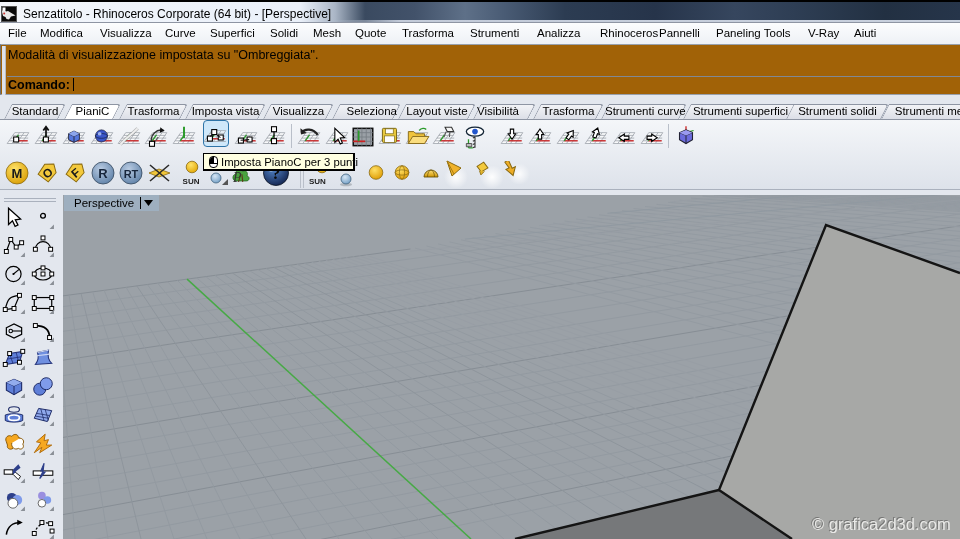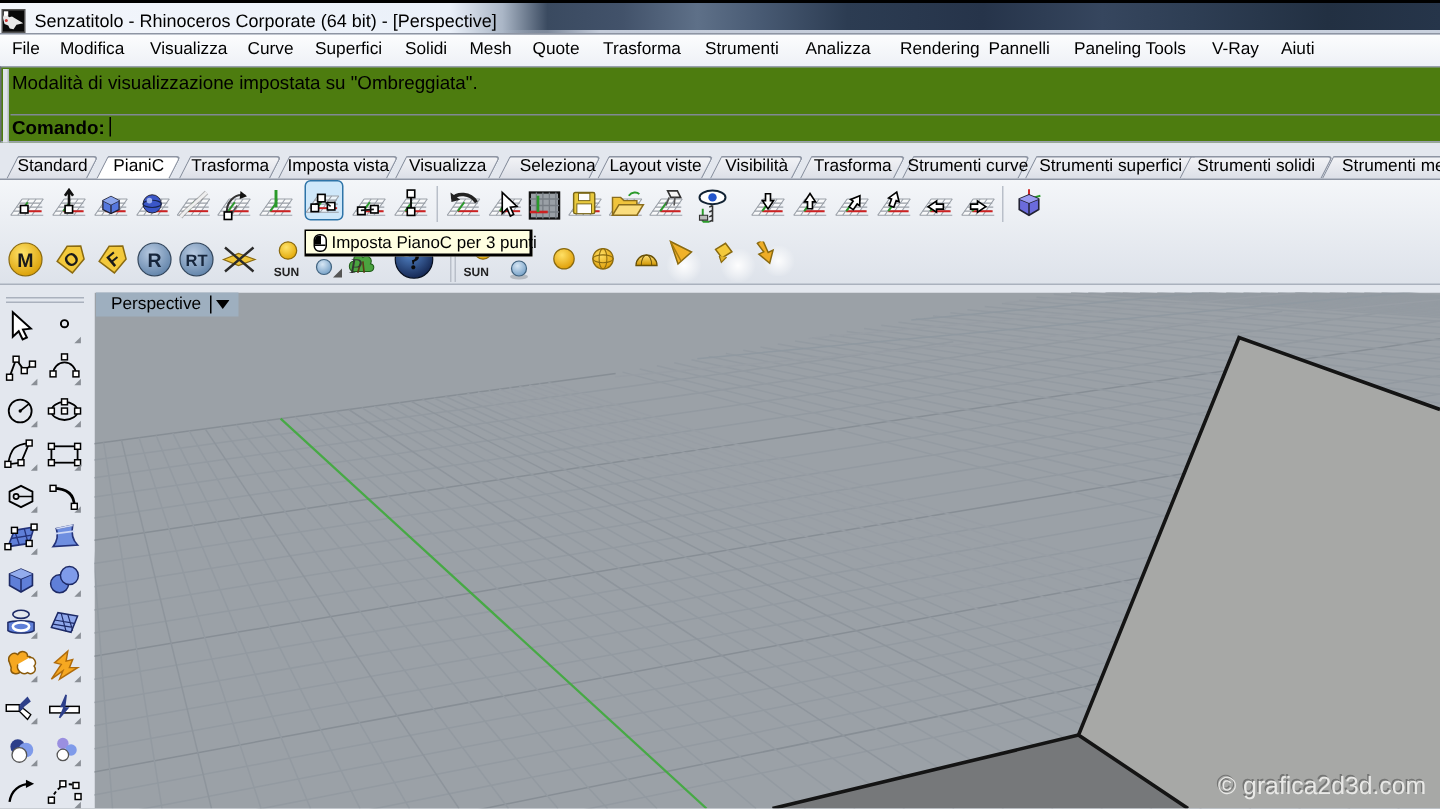--- a/index.html
+++ b/index.html
@@ -23,28 +23,28 @@
     <span style="position:absolute;left:40px;top:4px">Modifica</span>
     <span style="position:absolute;left:100px;top:4px">Visualizza</span>
     <span style="position:absolute;left:165px;top:4px">Curve</span>
     <span style="position:absolute;left:210px;top:4px">Superfici</span>
     <span style="position:absolute;left:270px;top:4px">Solidi</span>
     <span style="position:absolute;left:313px;top:4px">Mesh</span>
     <span style="position:absolute;left:355px;top:4px">Quote</span>
     <span style="position:absolute;left:402px;top:4px">Trasforma</span>
     <span style="position:absolute;left:470px;top:4px">Strumenti</span>
     <span style="position:absolute;left:537px;top:4px">Analizza</span>
-    <span style="position:absolute;left:600px;top:4px">Rendering</span>
+    <span style="position:absolute;left:600px;top:4px">Rhinoceros</span>
     <span style="position:absolute;left:659px;top:4px">Pannelli</span>
     <span style="position:absolute;left:716px;top:4px">Paneling Tools</span>
     <span style="position:absolute;left:808px;top:4px">V-Ray</span>
     <span style="position:absolute;left:854px;top:4px">Aiuti</span>
   </div>
 
-<div class="abs" style="left:0;top:44px;width:960px;height:51px;background:#4d7c0f;border-top:1px solid #98a0ac;border-bottom:1px solid #98a0ac;border-left:1px solid #6a6f78">
+<div class="abs" style="left:0;top:44px;width:960px;height:51px;background:#a16207;border-top:1px solid #98a0ac;border-bottom:1px solid #98a0ac;border-left:1px solid #6a6f78">
 <div class="abs" style="left:1px;top:1px;width:4px;height:49px;background:#dfe3ea;border-right:1px solid #b6bcc6"></div>
 <div class="abs" style="left:7px;top:3px;font-size:12.5px;color:#000;white-space:nowrap">Modalità di visualizzazione impostata su "Ombreggiata".</div>
 <div class="abs" style="left:6px;top:31px;width:953px;height:0;border-top:1px solid #808894"></div>
 <div class="abs" style="left:7px;top:33px;font-size:12.5px;font-weight:bold;color:#000">Comando: <span style="display:inline-block;width:1px;height:13px;background:#000;vertical-align:-2px"></span></div>
 </div>
 
 <div class="abs" style="left:0;top:96px;width:960px;height:24px;background:#e3e7ee">
 <div class="abs" style="left:0;top:8px;width:960px;height:16px">
       <div style="position:absolute;left:8px;top:0px;width:54px;height:15px;background:linear-gradient(#f2f3f6,#dcdfe7);border:1px solid #8e95a3;border-bottom:none;z-index:4;transform:skewX(-27deg);border-top-right-radius:3px;border-top-left-radius:1px"></div>
 <div style="position:absolute;left:8px;top:1px;width:54px;height:14px;z-index:4;text-align:center;font-size:11.5px;color:#000;white-space:nowrap">Standard</div>
@@ -54,21 +54,21 @@
 <div style="position:absolute;left:123px;top:1px;width:61px;height:14px;z-index:4;text-align:center;font-size:11.5px;color:#000;white-space:nowrap">Trasforma</div>
 <div style="position:absolute;left:189px;top:0px;width:73px;height:15px;background:linear-gradient(#f2f3f6,#dcdfe7);border:1px solid #8e95a3;border-bottom:none;z-index:4;transform:skewX(-27deg);border-top-right-radius:3px;border-top-left-radius:1px"></div>
 <div style="position:absolute;left:189px;top:1px;width:73px;height:14px;z-index:4;text-align:center;font-size:11.5px;color:#000;white-space:nowrap">Imposta vista</div>
 <div style="position:absolute;left:267px;top:0px;width:63px;height:15px;background:linear-gradient(#f2f3f6,#dcdfe7);border:1px solid #8e95a3;border-bottom:none;z-index:4;transform:skewX(-27deg);border-top-right-radius:3px;border-top-left-radius:1px"></div>
 <div style="position:absolute;left:267px;top:1px;width:63px;height:14px;z-index:4;text-align:center;font-size:11.5px;color:#000;white-space:nowrap">Visualizza</div>
 <div style="position:absolute;left:336px;top:0px;width:61px;height:15px;background:linear-gradient(#f2f3f6,#dcdfe7);border:1px solid #8e95a3;border-bottom:none;z-index:4;transform:skewX(-27deg);border-top-right-radius:3px;border-top-left-radius:1px"></div>
 <div style="position:absolute;left:336px;top:1px;width:61px;height:14px;z-index:4;text-align:right;font-size:11.5px;color:#000;white-space:nowrap">Seleziona</div>
 <div style="position:absolute;left:402px;top:0px;width:70px;height:15px;background:linear-gradient(#f2f3f6,#dcdfe7);border:1px solid #8e95a3;border-bottom:none;z-index:4;transform:skewX(-27deg);border-top-right-radius:3px;border-top-left-radius:1px"></div>
 <div style="position:absolute;left:402px;top:1px;width:70px;height:14px;z-index:4;text-align:center;font-size:11.5px;color:#000;white-space:nowrap">Layout viste</div>
 <div style="position:absolute;left:477px;top:0px;width:55px;height:15px;background:linear-gradient(#f2f3f6,#dcdfe7);border:1px solid #8e95a3;border-bottom:none;z-index:4;transform:skewX(-27deg);border-top-right-radius:3px;border-top-left-radius:1px"></div>
-<div style="position:absolute;left:477px;top:1px;width:55px;height:14px;z-index:4;text-align:center;font-size:11.5px;color:#000;white-space:nowrap">Visibilità</div>
+<div style="position:absolute;left:477px;top:1px;width:55px;height:14px;z-index:4;text-align:left;font-size:11.5px;color:#000;white-space:nowrap">Visibilità</div>
 <div style="position:absolute;left:537px;top:0px;width:63px;height:15px;background:linear-gradient(#f2f3f6,#dcdfe7);border:1px solid #8e95a3;border-bottom:none;z-index:4;transform:skewX(-27deg);border-top-right-radius:3px;border-top-left-radius:1px"></div>
 <div style="position:absolute;left:537px;top:1px;width:63px;height:14px;z-index:4;text-align:center;font-size:11.5px;color:#000;white-space:nowrap">Trasforma</div>
 <div style="position:absolute;left:605px;top:0px;width:78px;height:15px;background:linear-gradient(#f2f3f6,#dcdfe7);border:1px solid #8e95a3;border-bottom:none;z-index:4;transform:skewX(-27deg);border-top-right-radius:3px;border-top-left-radius:1px"></div>
 <div style="position:absolute;left:605px;top:1px;width:78px;height:14px;z-index:4;text-align:center;font-size:11.5px;color:#000;white-space:nowrap">Strumenti curve</div>
 <div style="position:absolute;left:687px;top:0px;width:107px;height:15px;background:linear-gradient(#f2f3f6,#dcdfe7);border:1px solid #8e95a3;border-bottom:none;z-index:4;transform:skewX(-27deg);border-top-right-radius:3px;border-top-left-radius:1px"></div>
 <div style="position:absolute;left:687px;top:1px;width:107px;height:14px;z-index:4;text-align:center;font-size:11.5px;color:#000;white-space:nowrap">Strumenti superfici</div>
 <div style="position:absolute;left:790px;top:0px;width:95px;height:15px;background:linear-gradient(#f2f3f6,#dcdfe7);border:1px solid #8e95a3;border-bottom:none;z-index:4;transform:skewX(-27deg);border-top-right-radius:3px;border-top-left-radius:1px"></div>
 <div style="position:absolute;left:790px;top:1px;width:95px;height:14px;z-index:4;text-align:center;font-size:11.5px;color:#000;white-space:nowrap">Strumenti solidi</div>
 <div style="position:absolute;left:885px;top:0px;width:100px;height:15px;background:linear-gradient(#f2f3f6,#dcdfe7);border:1px solid #8e95a3;border-bottom:none;z-index:4;transform:skewX(-27deg);border-top-right-radius:3px;border-top-left-radius:1px"></div>
 <div style="position:absolute;left:885px;top:1px;width:100px;height:14px;z-index:4;text-align:center;font-size:11.5px;color:#000;white-space:nowrap">Strumenti mesh</div>

